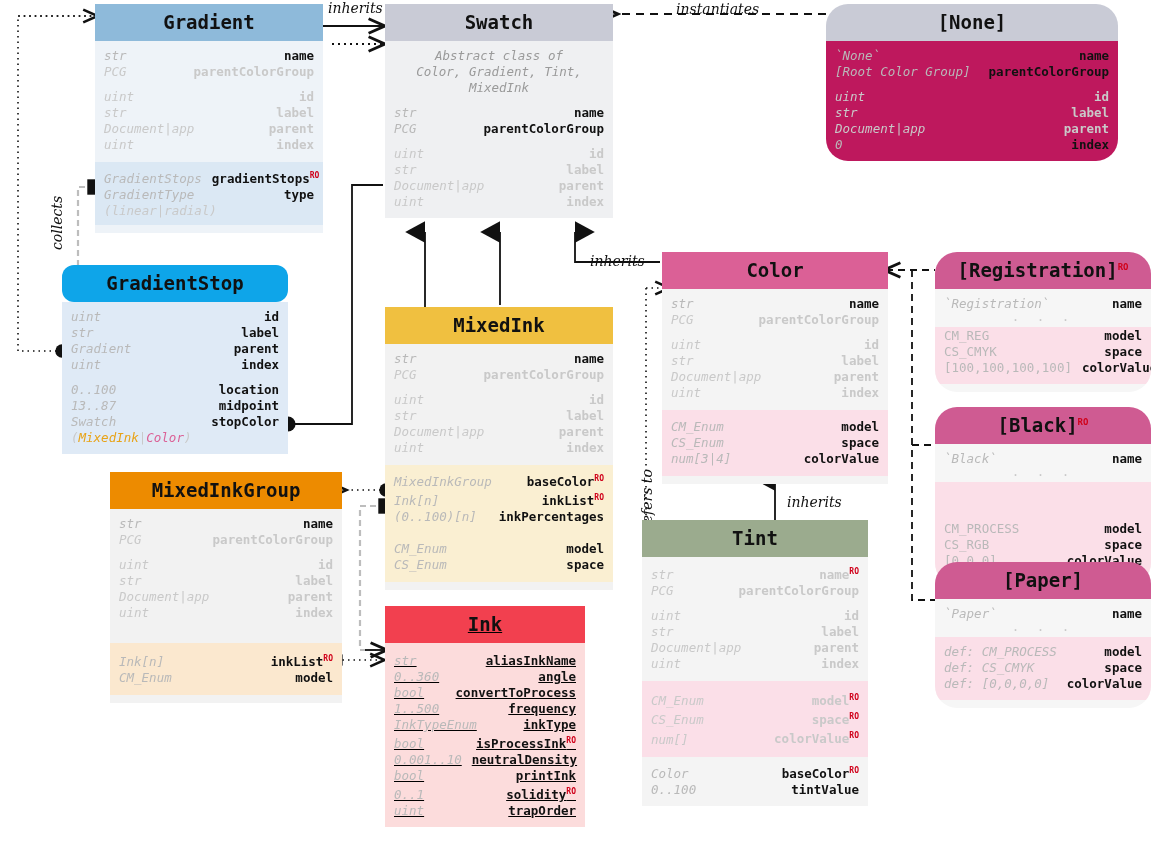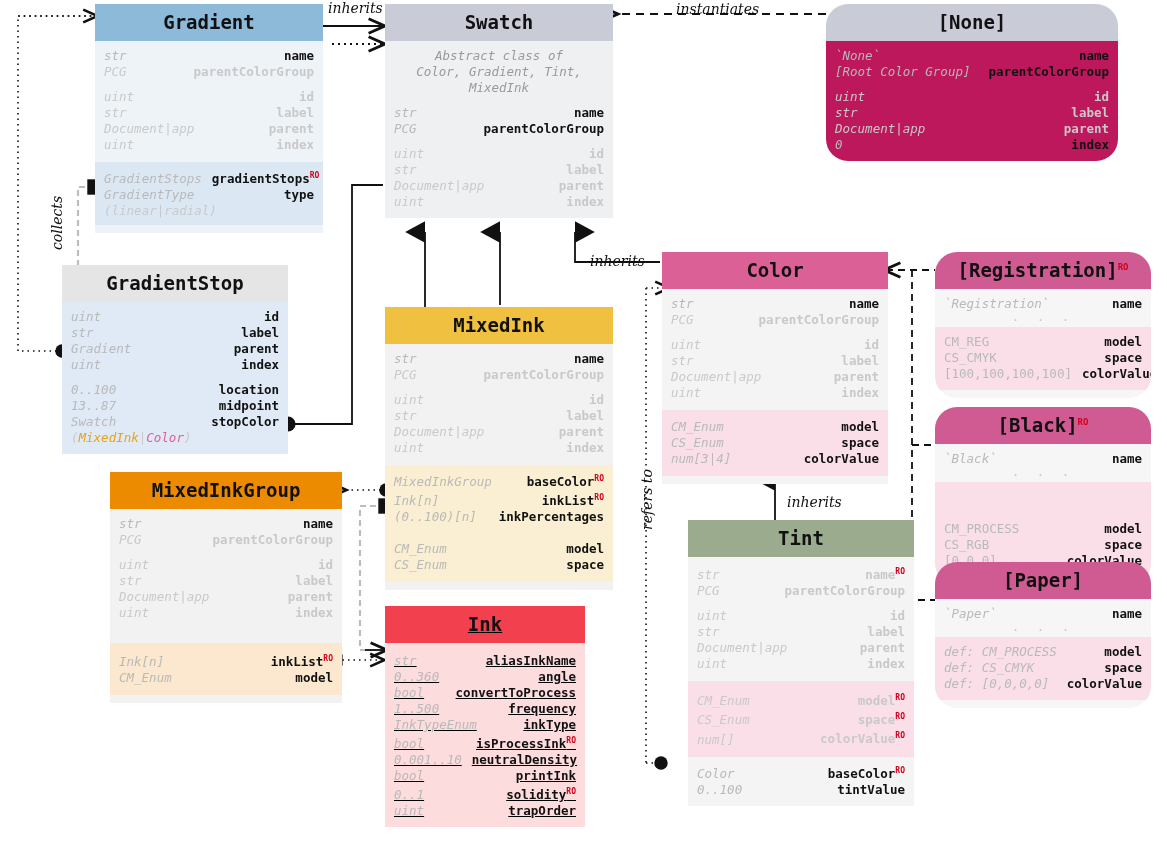--- a/index.html
+++ b/index.html
@@ -29,21 +29,21 @@
   .center-dots{text-align:center;color:#c9c9c9;letter-spacing:5px;line-height:15px;}
 
   
   .h-grad{background:#8ebada;}
   .b-grad{background:#eef3f8;}
   .sec-grad{background:#dbe8f4;}
   .h-swatch{background:#c9cbd6;}
   .b-swatch{background:#eff0f2;}
   .h-none{background:#c9cbd6;}
   .b-none{background:#be185d;}
-  .h-gstop{background:#e5e5e5;}
+  .h-gstop{background:#0ea5e9;border-radius:12px;}
   .b-gstop{background:#dfeaf6;}
   .h-mixedink{background:#f0c040;}
   .b-mixedink{background:#f2f2f2;}
   .sec-mixedink{background:#faefd2;}
   .h-mig{background:#ed8b00;}
   .b-mig{background:#f2f2f2;}
   .sec-mig{background:#fbe8cf;}
   .h-ink{background:#f2404f;}
   .b-ink{background:#fcdcdc;}
   .h-color{background:#db6096;}
@@ -499,21 +499,21 @@
             <span class="nm">space</span>
           </div>
         <div class="row semi">
             <span class="ty">num[3|4]</span>
             <span class="nm">colorValue</span>
           </div>
       </div>
     </div>
   </div>
 
-  <div class="cls" style="left:688px;top:520px;width:226px;">
+  <div class="cls" style="left:642px;top:520px;width:226px;">
     <div class="hdr h-tint">Tint</div>
     <div class="body b-tint">
       <div>
         <div class="row dim">
             <span class="ty">str</span>
             <span class="nm"><span>name</span><sup>RO</sup></span>
           </div>
         <div class="row dim">
             <span class="ty">PCG</span>
             <span class="nm">parentColorGroup</span>
@@ -568,21 +568,21 @@
   </div>
 
   <div class="cls rounded" style="left:935px;top:252px;width:216px;">
     <div class="hdr h-const"><span>[Registration]</span><sup>RO</sup></div>
     <div class="body b-const">
       <div class="row semi">
           <span class="ty">`Registration`</span>
           <span class="nm">name</span>
         </div>
       <div class="center-dots">· · ·</div>
-      <div class="sec sec-const" style="padding:7px 9px 8px 9px;">
+      <div class="sec sec-const" style="padding:1px 9px 8px 9px;">
         <div class="row semi">
             <span class="ty" style="font-style:normal;">CM_REG</span>
             <span class="nm">model</span>
           </div>
         <div class="row semi">
             <span class="ty" style="font-style:normal;">CS_CMYK</span>
             <span class="nm">space</span>
           </div>
         <div class="row semi">
             <span class="ty" style="font-style:normal;">[100,100,100,100]</span>

